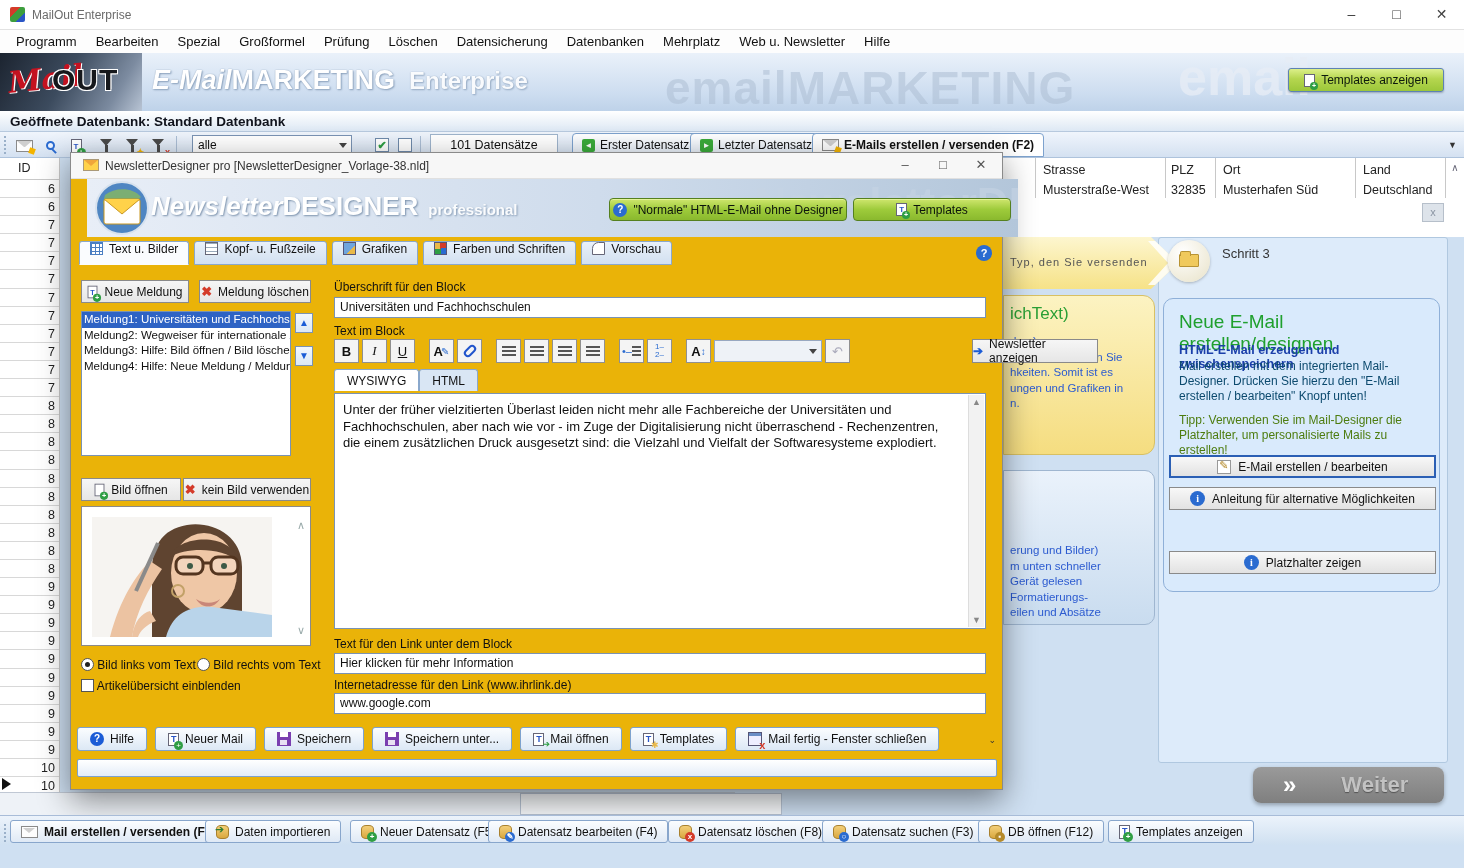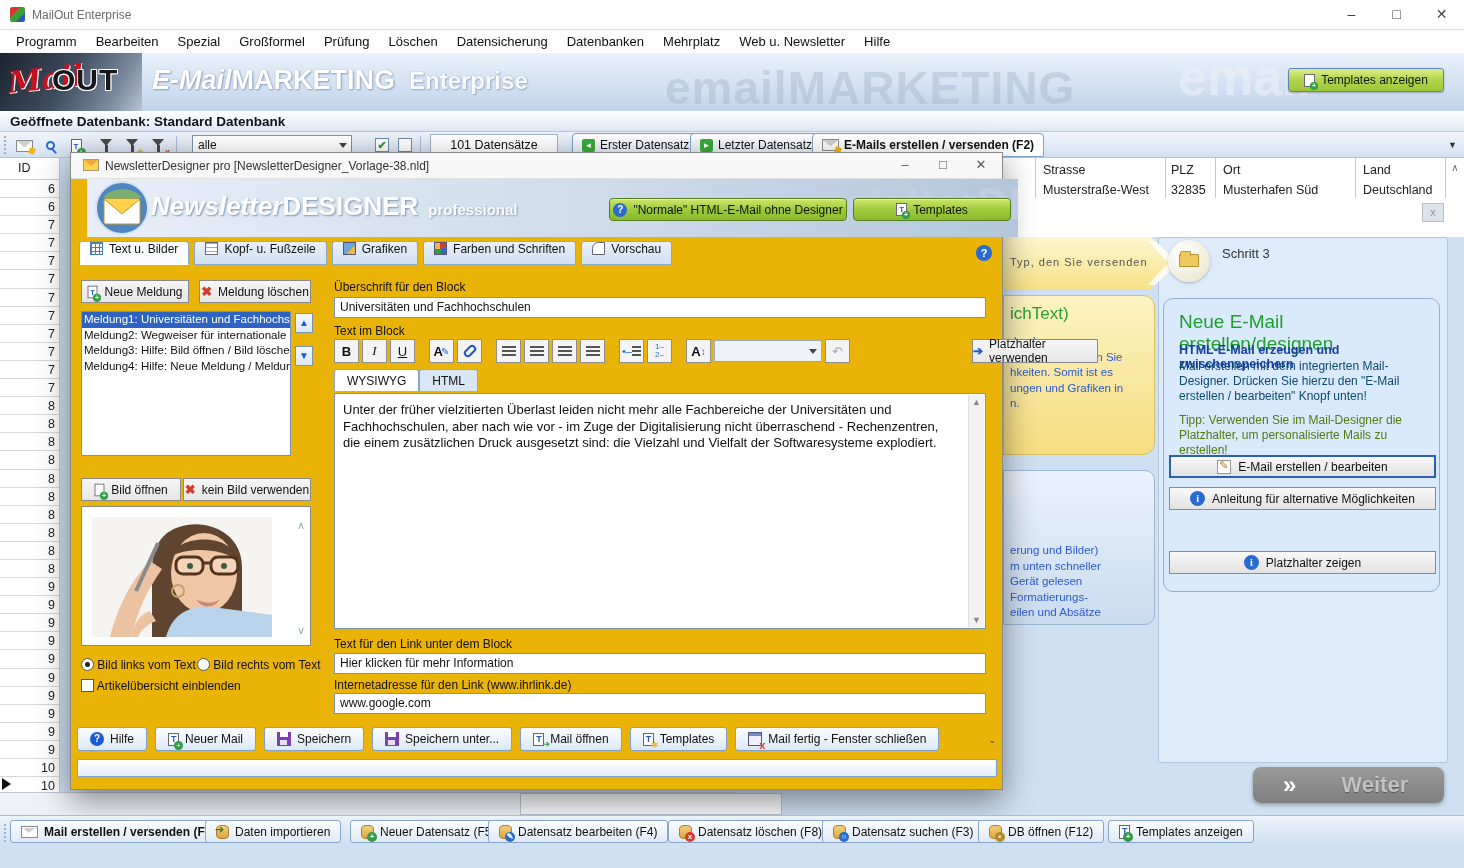--- a/index.html
+++ b/index.html
@@ -562,21 +562,21 @@
           <span style="font-weight:bold;">A</span>
           <span style="color:#2a6bd0; font-size:10px;">↕</span>
         </div>
       <div class="fmtdd">
           <span class="dd-arrow" style="top:8px;"></span>
         </div>
       <div class="fbtn" style="color:#aab;">↶</div>
       <div style="width:116px;"></div>
       <div class="sbtn" style="position:static; width:126px; height:24px;">
         <span style="color:#1b5cd6; font-weight:bold;">➔</span>
-        <span>Platzhalter verwenden</span>
+        <span>Newsletter anzeigen</span>
       </div>
     </div>
 
     <div class="wtabs">
       <div class="wtab">WYSIWYG</div>
       <div class="wtab">HTML</div>
     </div>
 
     <div class="bodybox">
       <div class="bodytext">Unter der früher vielzitierten Überlast leiden nicht mehr alle Fachbereiche der Universitäten und Fachhochschulen, aber nach wie vor - im Zuge der Digitalisierung nicht überraschend - Rechenzentren, die einem zusätzlichen Druck ausgesetzt sind: die Vielzahl und Vielfalt der Softwaresysteme explodiert.</div>

